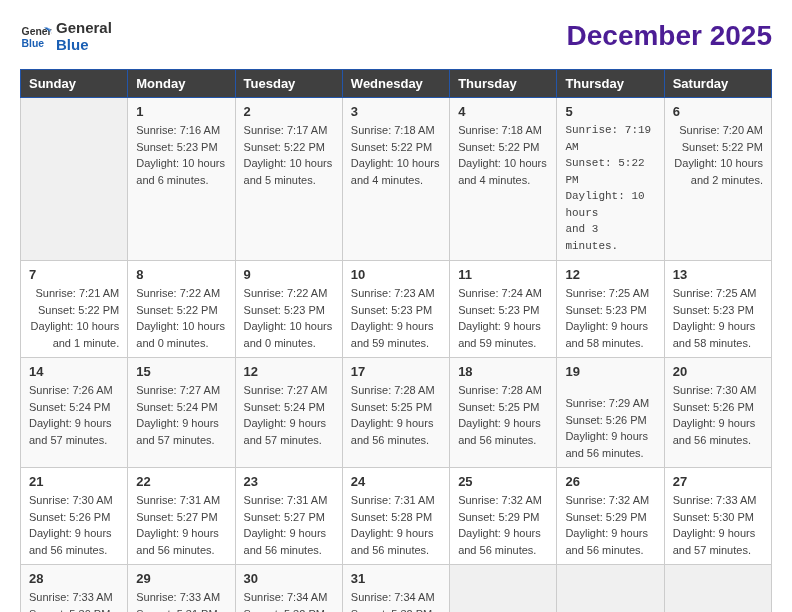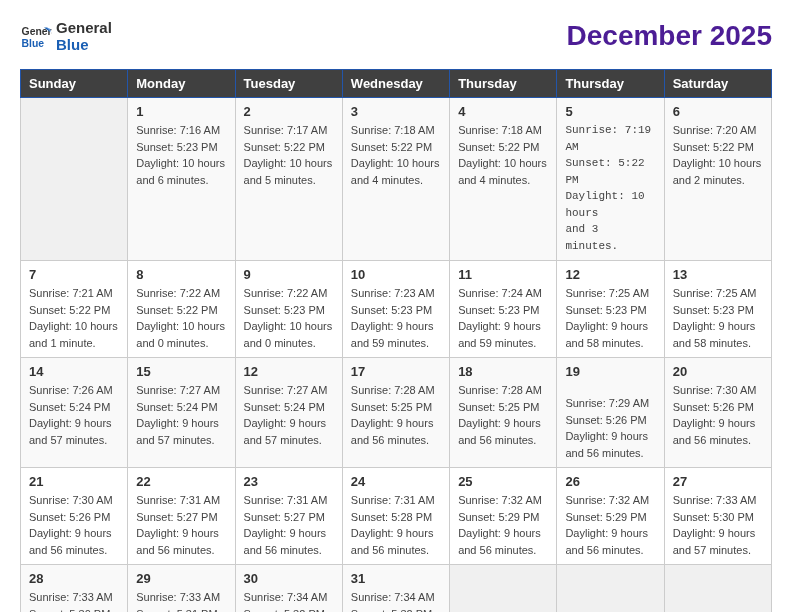--- a/index.html
+++ b/index.html
@@ -145,30 +145,30 @@
         </td>
         <td>
           <span class="day-num">5</span>
           <div class="day-info" style="white-space: pre-line; font-family: Liberation Mono, monospace;">Sunrise: 7:19 AM
 Sunset: 5:22 PM
 Daylight: 10 hours
 and 3 minutes.</div>
         </td>
         <td>
           <span class="day-num">6</span>
-          <div class="day-info" style="white-space: pre-line;">Sunrise: 7:20 AM
+          <div class="day-info" style="white-space: pre-line; text-align: right;">Sunrise: 7:20 AM
 Sunset: 5:22 PM
 Daylight: 10 hours
 and 2 minutes.</div>
         </td>
       </tr>
       <tr>
         <td>
           <span class="day-num">7</span>
-          <div class="day-info" style="white-space: pre-line;">Sunrise: 7:21 AM
+          <div class="day-info" style="white-space: pre-line; text-align: right;">Sunrise: 7:21 AM
 Sunset: 5:22 PM
 Daylight: 10 hours
 and 1 minute.</div>
         </td>
         <td>
           <span class="day-num">8</span>
           <div class="day-info" style="white-space: pre-line;">Sunrise: 7:22 AM
 Sunset: 5:22 PM
 Daylight: 10 hours
 and 0 minutes.</div>

